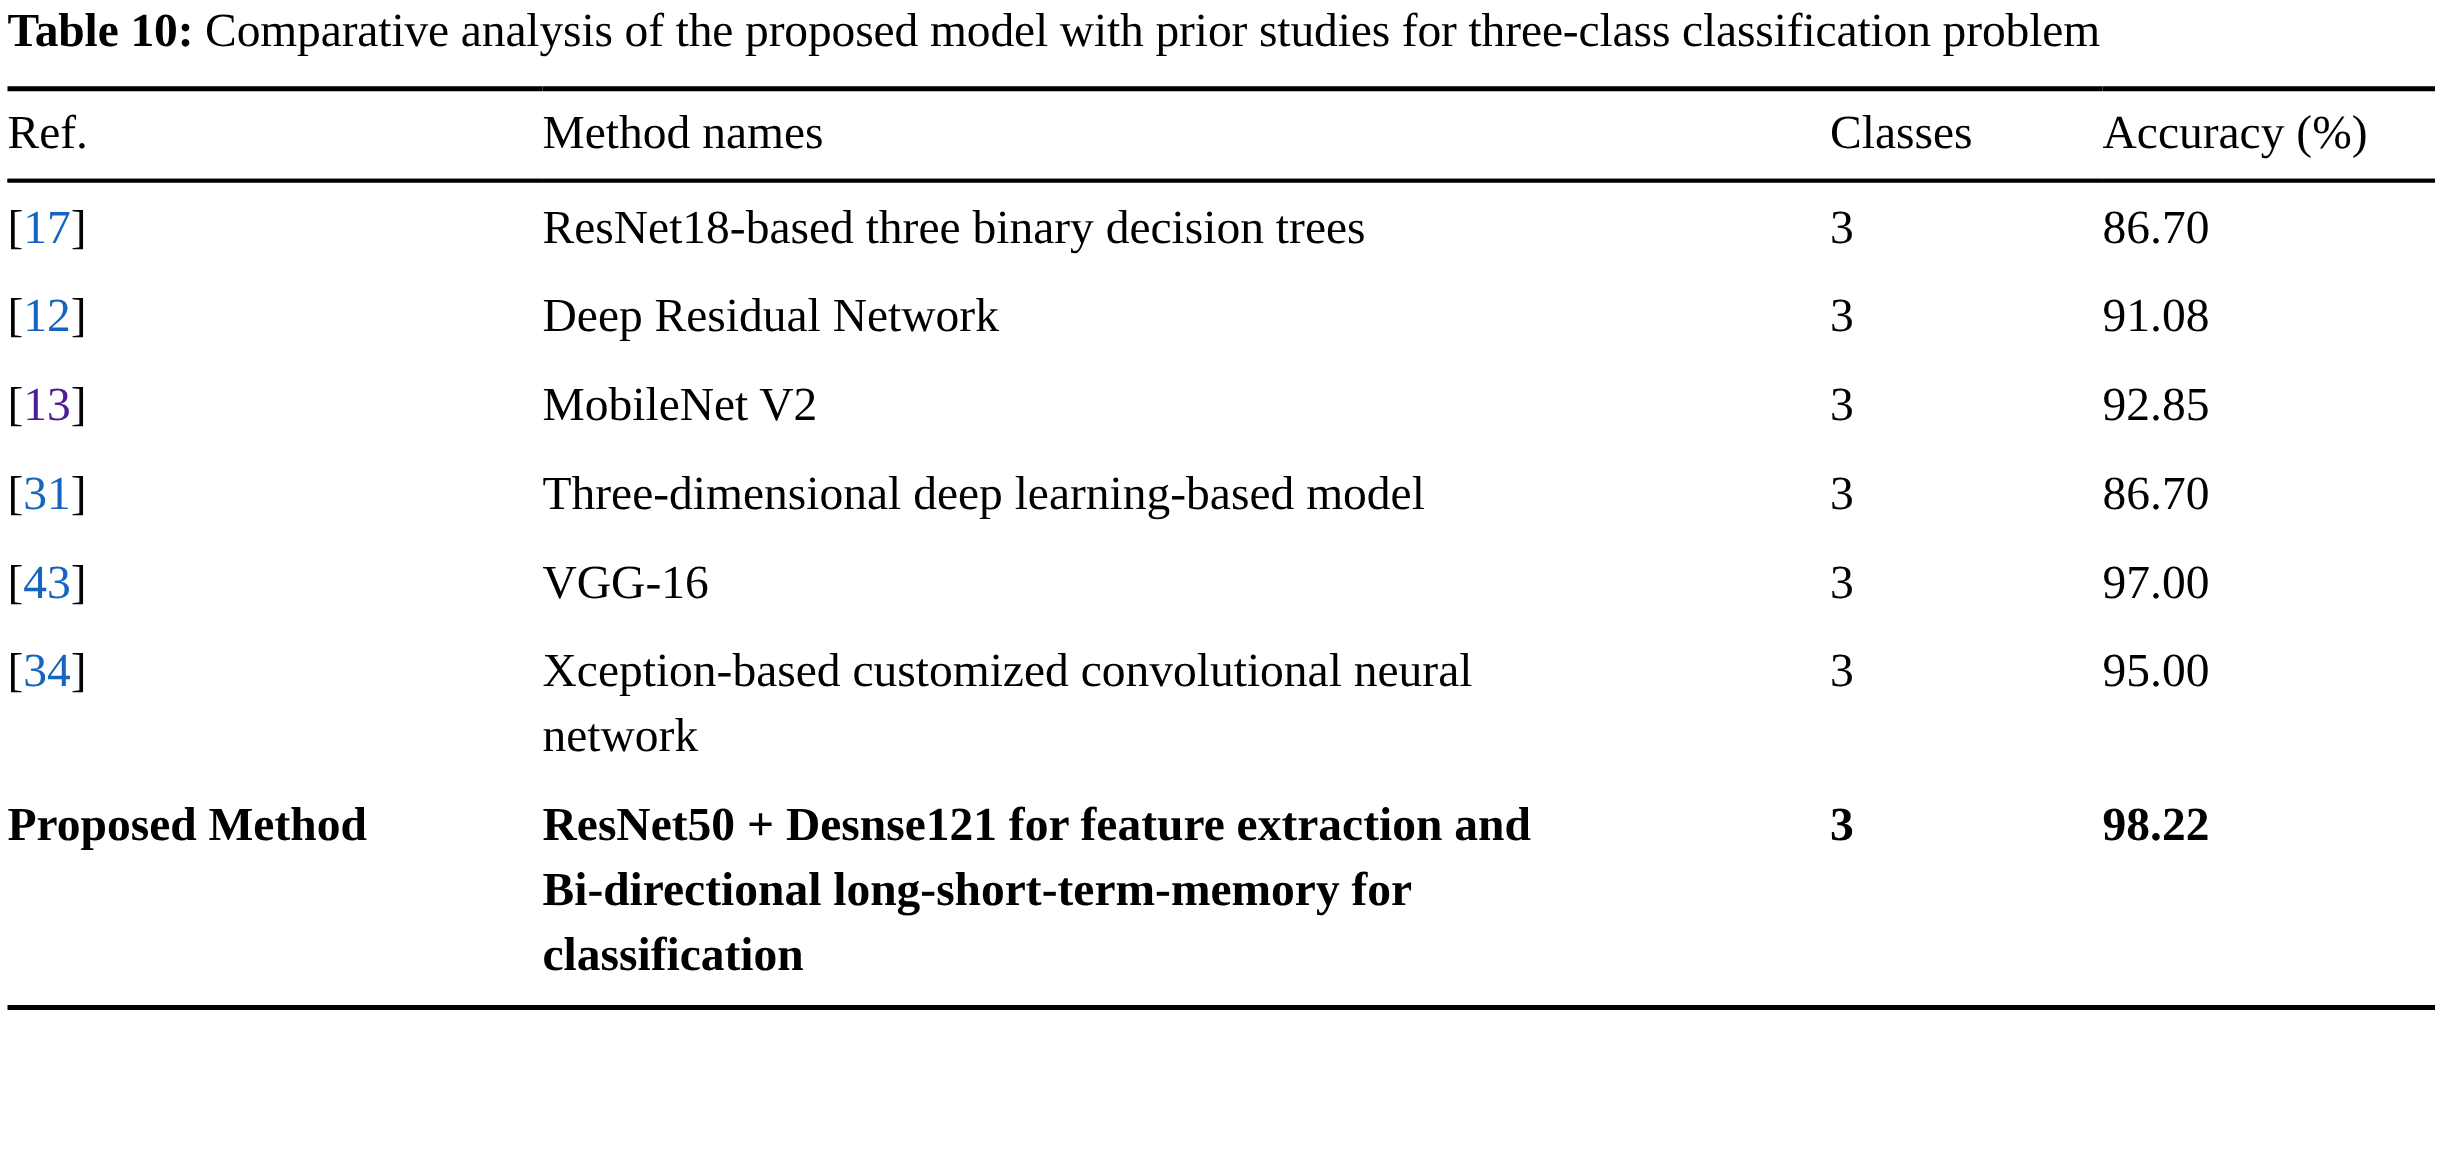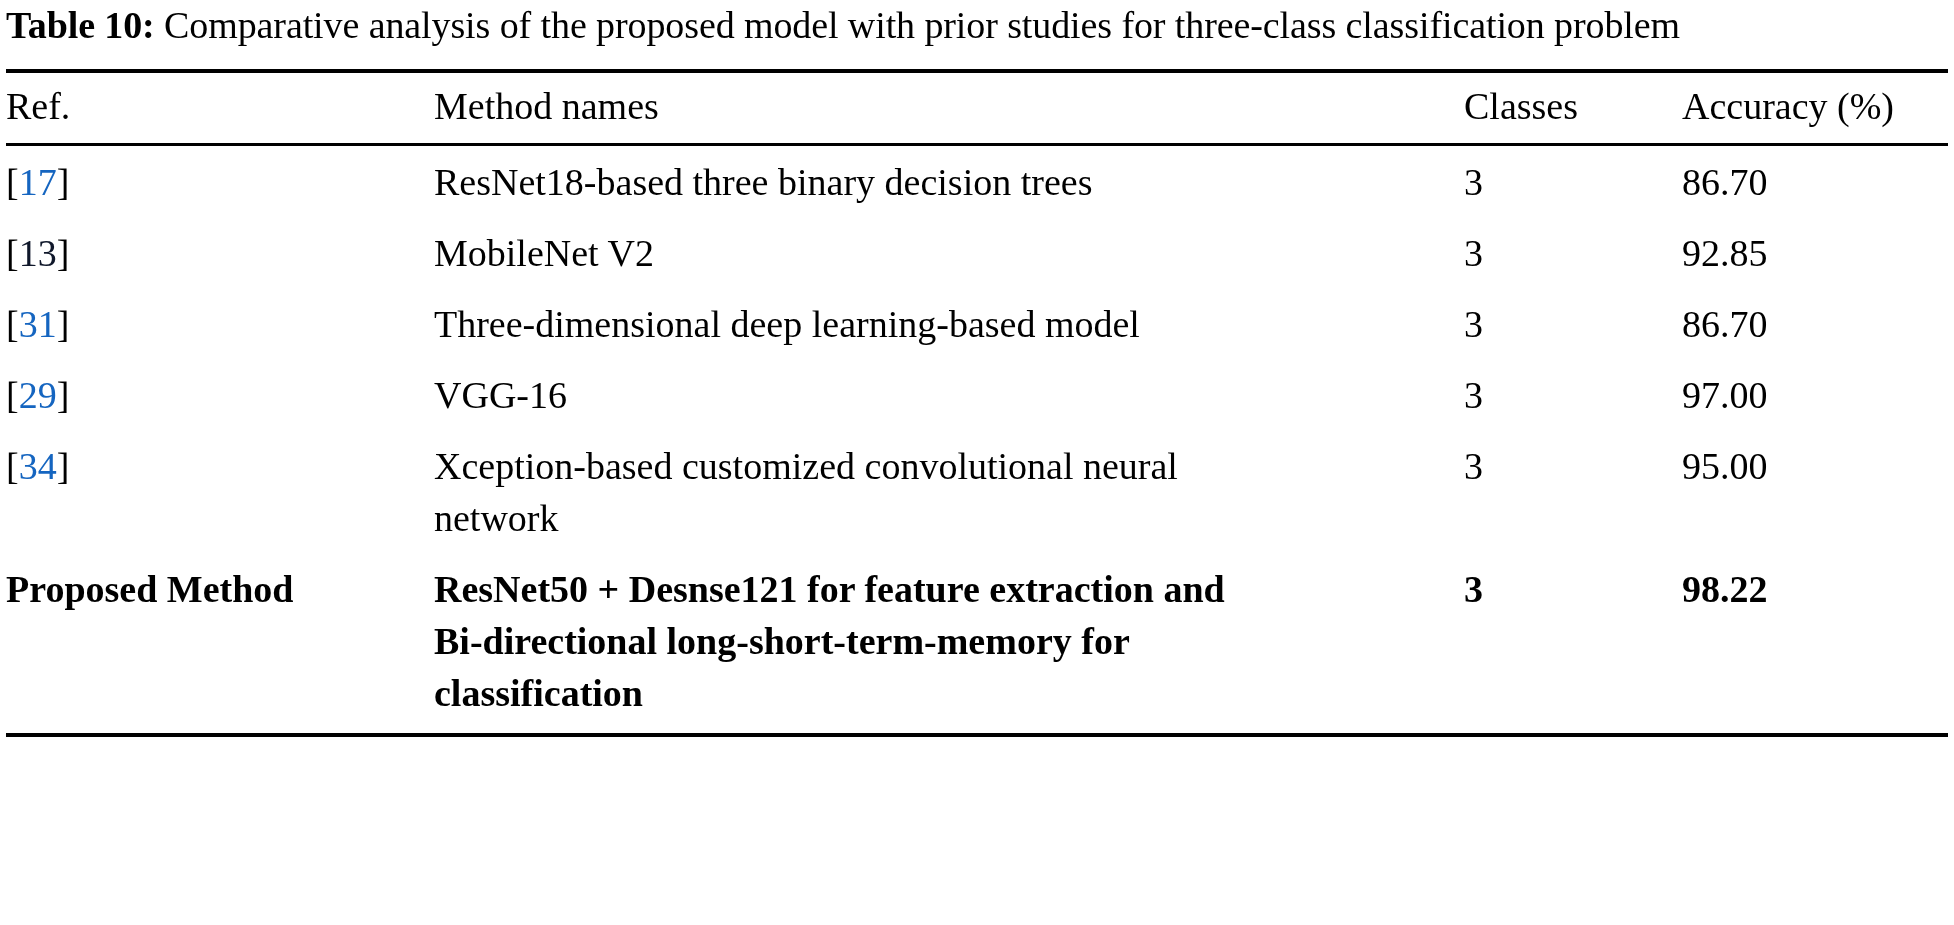--- a/index.html
+++ b/index.html
@@ -121,37 +121,45 @@
       <tbody id="tbody">
           <tr>
             <td><span>[</span><a class="refnum" style="color: rgb(21, 101, 192); text-decoration: none;">17</a><span>]</span></td>
             <td>
               <span class="methodline">ResNet18-based three binary decision trees</span>
             </td>
             <td>3</td>
             <td>86.70</td>
           </tr>
           <tr>
-            <td><span>[</span><a class="refnum" style="color: #0f172a; text-decoration: none;">13</a><span>]</span></td>
+            <td><span>[</span><a class="refnum" style="color: rgb(21, 101, 192); text-decoration: none;">12</a><span>]</span></td>
+            <td>
+              <span class="methodline">Deep Residual Network</span>
+            </td>
+            <td>3</td>
+            <td>91.08</td>
+          </tr>
+          <tr>
+            <td><span>[</span><a class="refnum" style="color: #4c1d95; text-decoration: none;">13</a><span>]</span></td>
             <td>
               <span class="methodline">MobileNet V2</span>
             </td>
             <td>3</td>
             <td>92.85</td>
           </tr>
           <tr>
             <td><span>[</span><a class="refnum" style="color: rgb(21, 101, 192); text-decoration: none;">31</a><span>]</span></td>
             <td>
               <span class="methodline">Three-dimensional deep learning-based model</span>
             </td>
             <td>3</td>
             <td>86.70</td>
           </tr>
           <tr>
-            <td><span>[</span><a class="refnum" style="color: rgb(21, 101, 192); text-decoration: none;">29</a><span>]</span></td>
+            <td><span>[</span><a class="refnum" style="color: rgb(21, 101, 192); text-decoration: none;">43</a><span>]</span></td>
             <td>
               <span class="methodline">VGG-16</span>
             </td>
             <td>3</td>
             <td>97.00</td>
           </tr>
           <tr>
             <td><span>[</span><a class="refnum" style="color: rgb(21, 101, 192); text-decoration: none;">34</a><span>]</span></td>
             <td>
               <span class="methodline">Xception-based customized convolutional neural</span>

